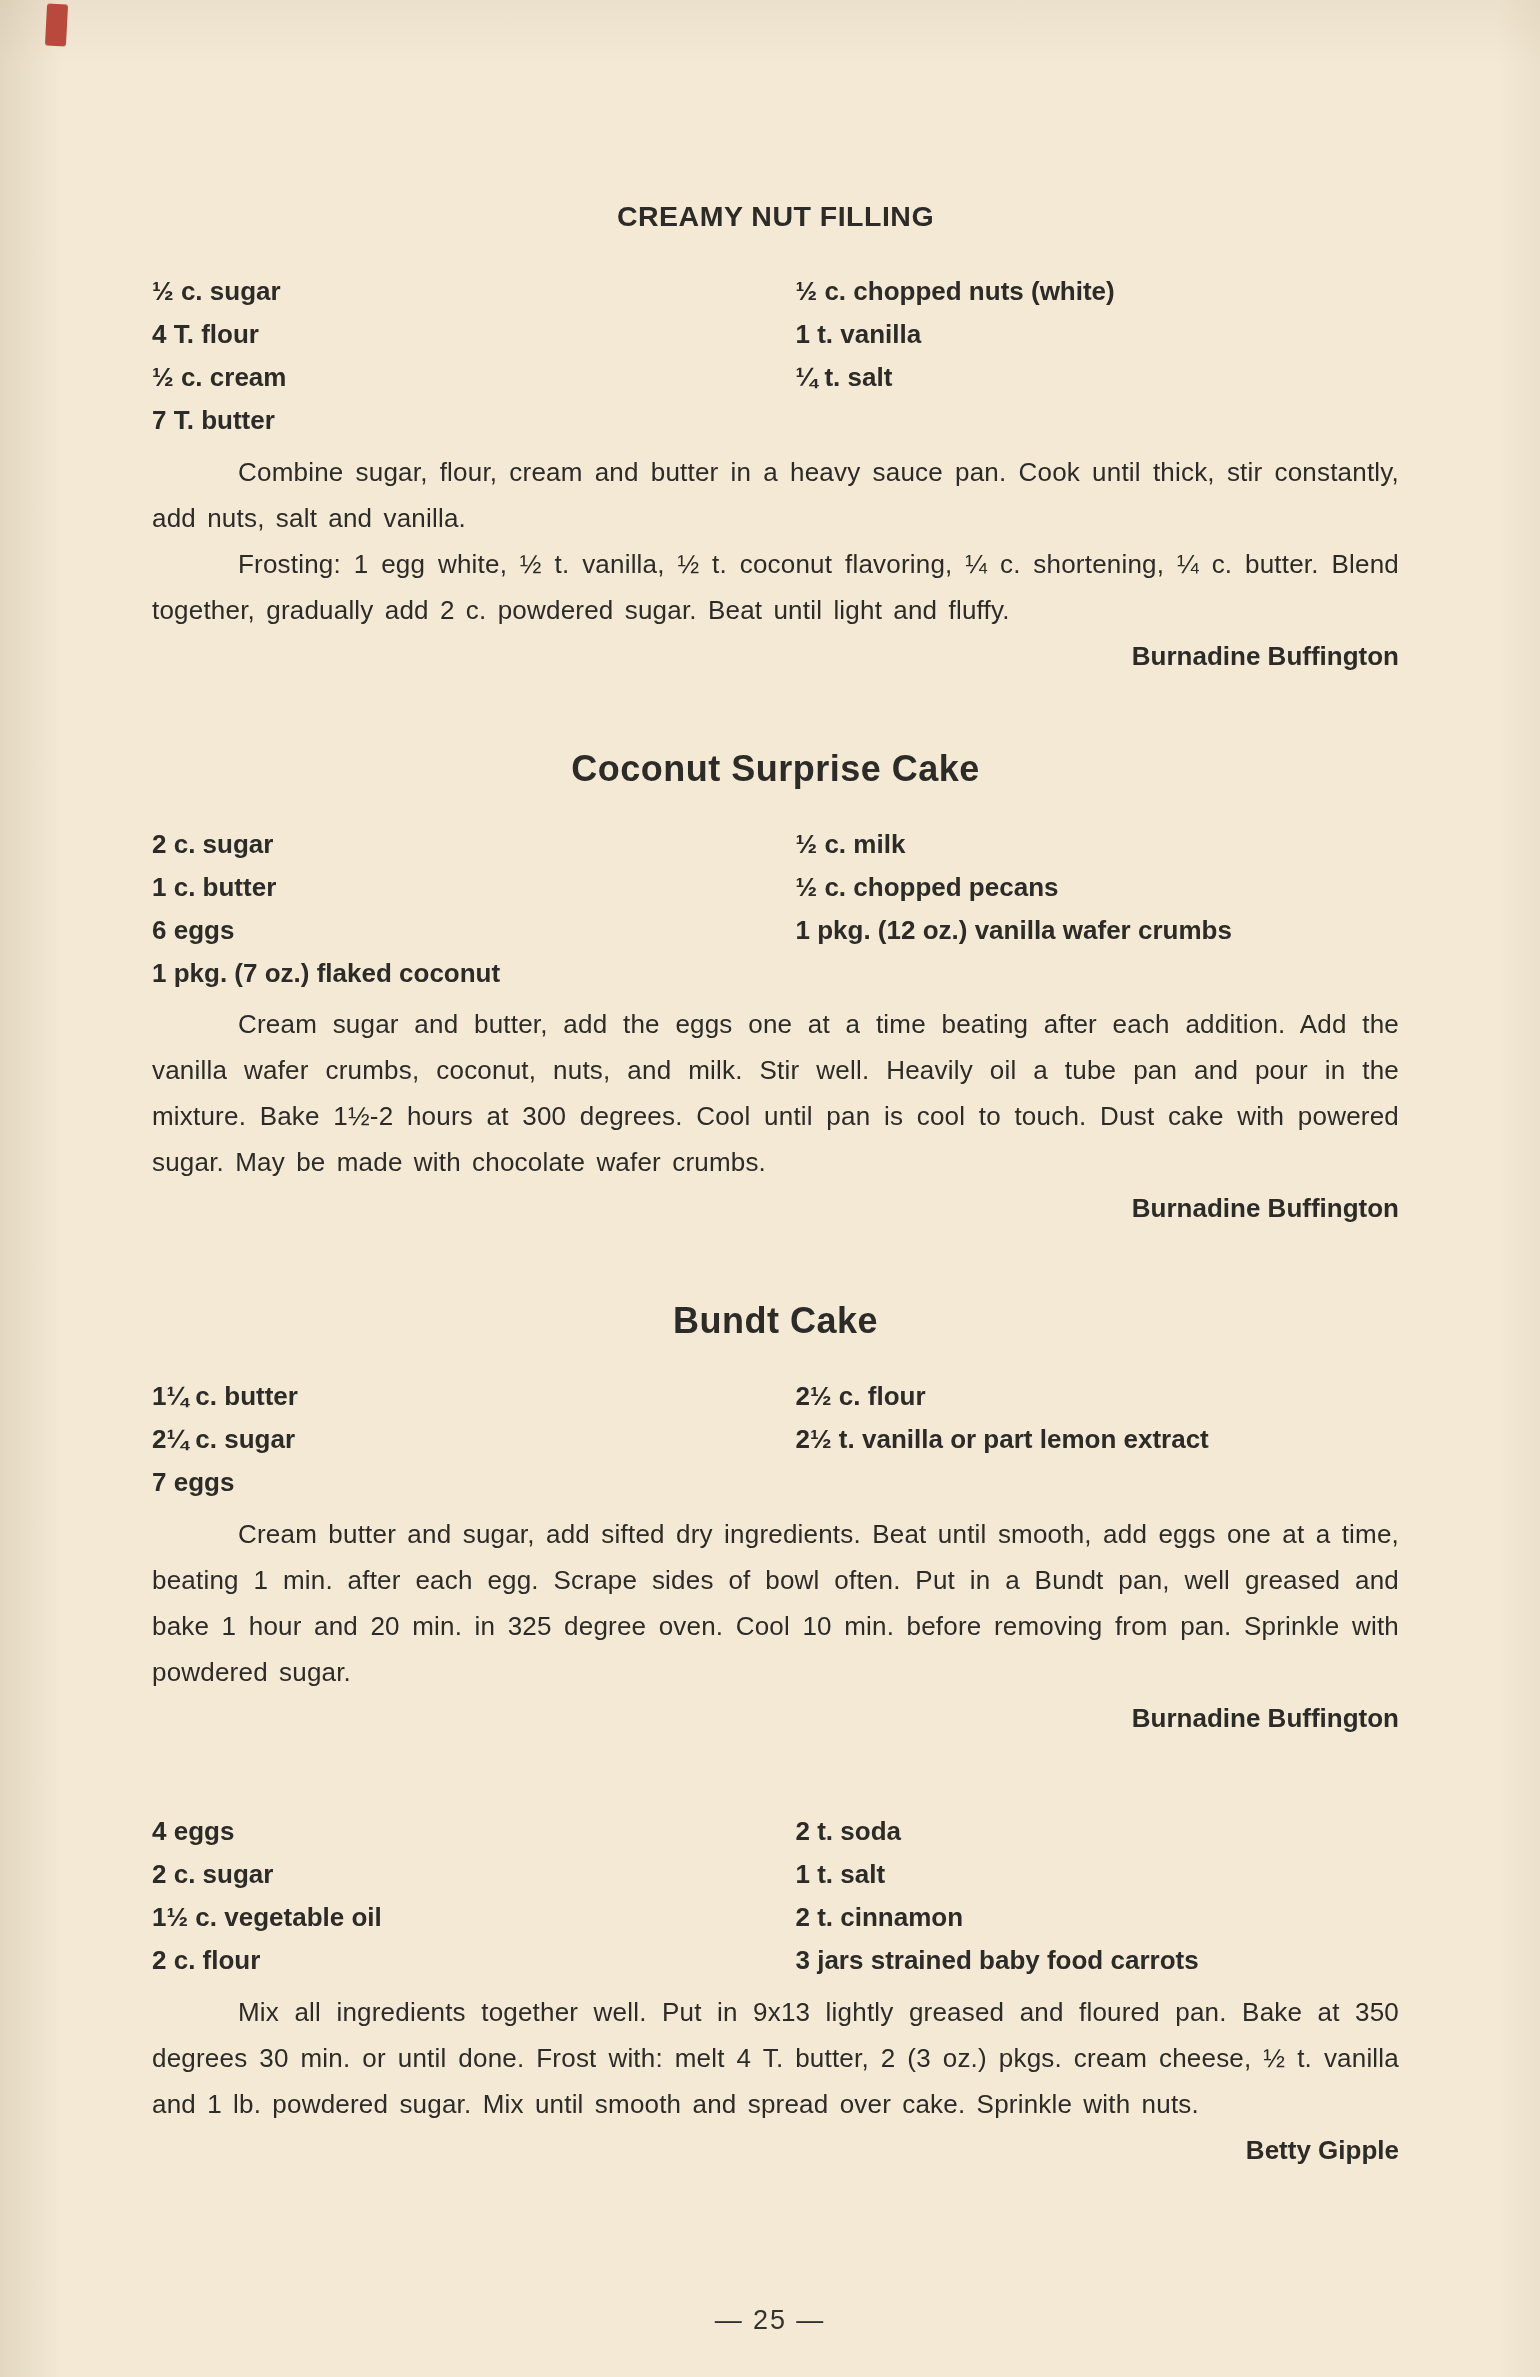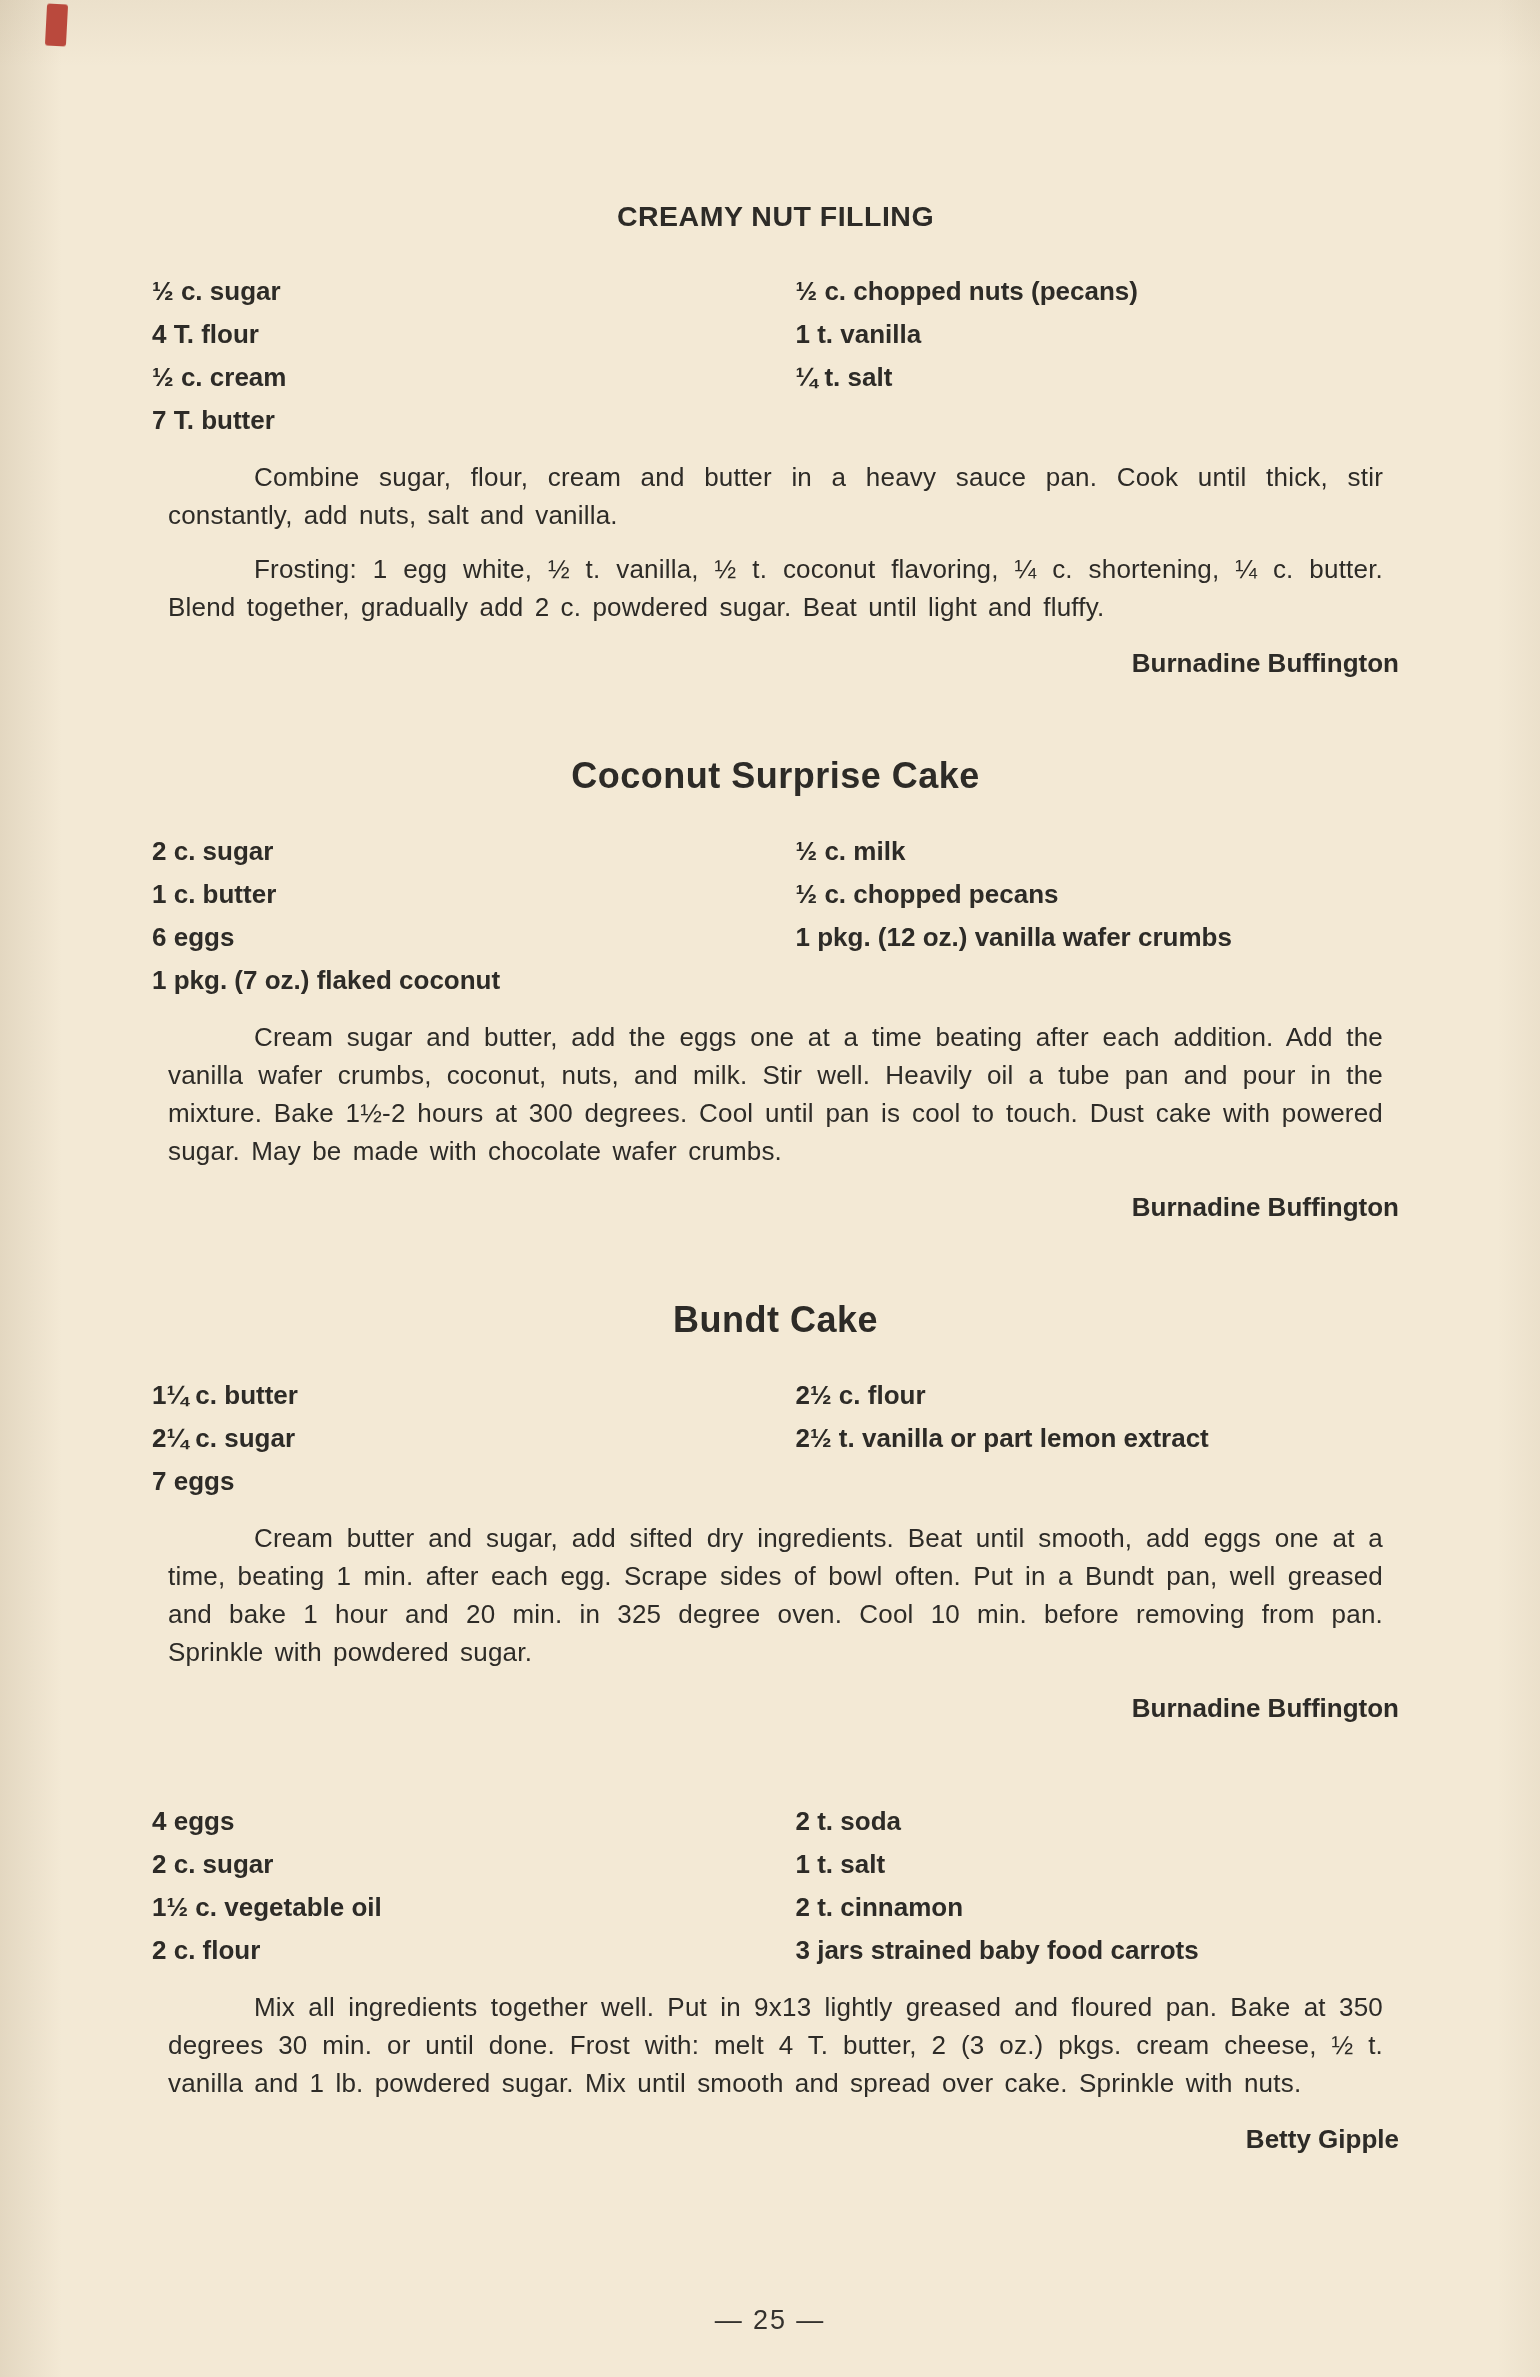--- a/index.html
+++ b/index.html
@@ -64,23 +64,23 @@
     margin-bottom: 6.7px;
     gap: 40px;
   }
   .ingredient-col {
     width: 50%;
     list-style: none;
     margin: 0;
     padding: 0;
   }
   .instructions p {
-    margin: 16px;
+    margin: 0;
     font-size: 26px;
-    line-height: 38px;
+    line-height: 46px;
     text-align: justify;
     text-indent: 86px;
     word-spacing: 3.8px;
     letter-spacing: 0.2px;
   }
   .attribution {
     text-align: right;
     font-weight: 700;
     font-size: 26px;
     line-height: 42px;
@@ -108,21 +108,21 @@
     <section class="recipe">
       <h2 class="recipe-title small-caps-title">CREAMY NUT FILLING</h2>
       <div class="ingredients">
         <ul class="ingredient-col">
           <li>½ c. sugar</li>
           <li>4 T. flour</li>
           <li>½ c. cream</li>
           <li>7 T. butter</li>
         </ul>
         <ul class="ingredient-col">
-          <li>½ c. chopped nuts (pecans)</li>
+          <li>½ c. chopped nuts (white)</li>
           <li>1 t. vanilla</li>
           <li>¼ t. salt</li>
         </ul>
       </div>
       <div class="instructions">
         <p>Combine sugar, flour, cream and butter in a heavy sauce pan. Cook until thick, stir constantly, add nuts, salt and vanilla.</p>
         <p>Frosting:  1 egg white, ½ t. vanilla, ½ t. coconut flavoring, ¼ c. shortening, ¼ c. butter. Blend together, gradually add 2 c. powdered sugar. Beat until light and fluffy.</p>
       </div>
       <div class="attribution">Burnadine Buffington</div>
     </section>

